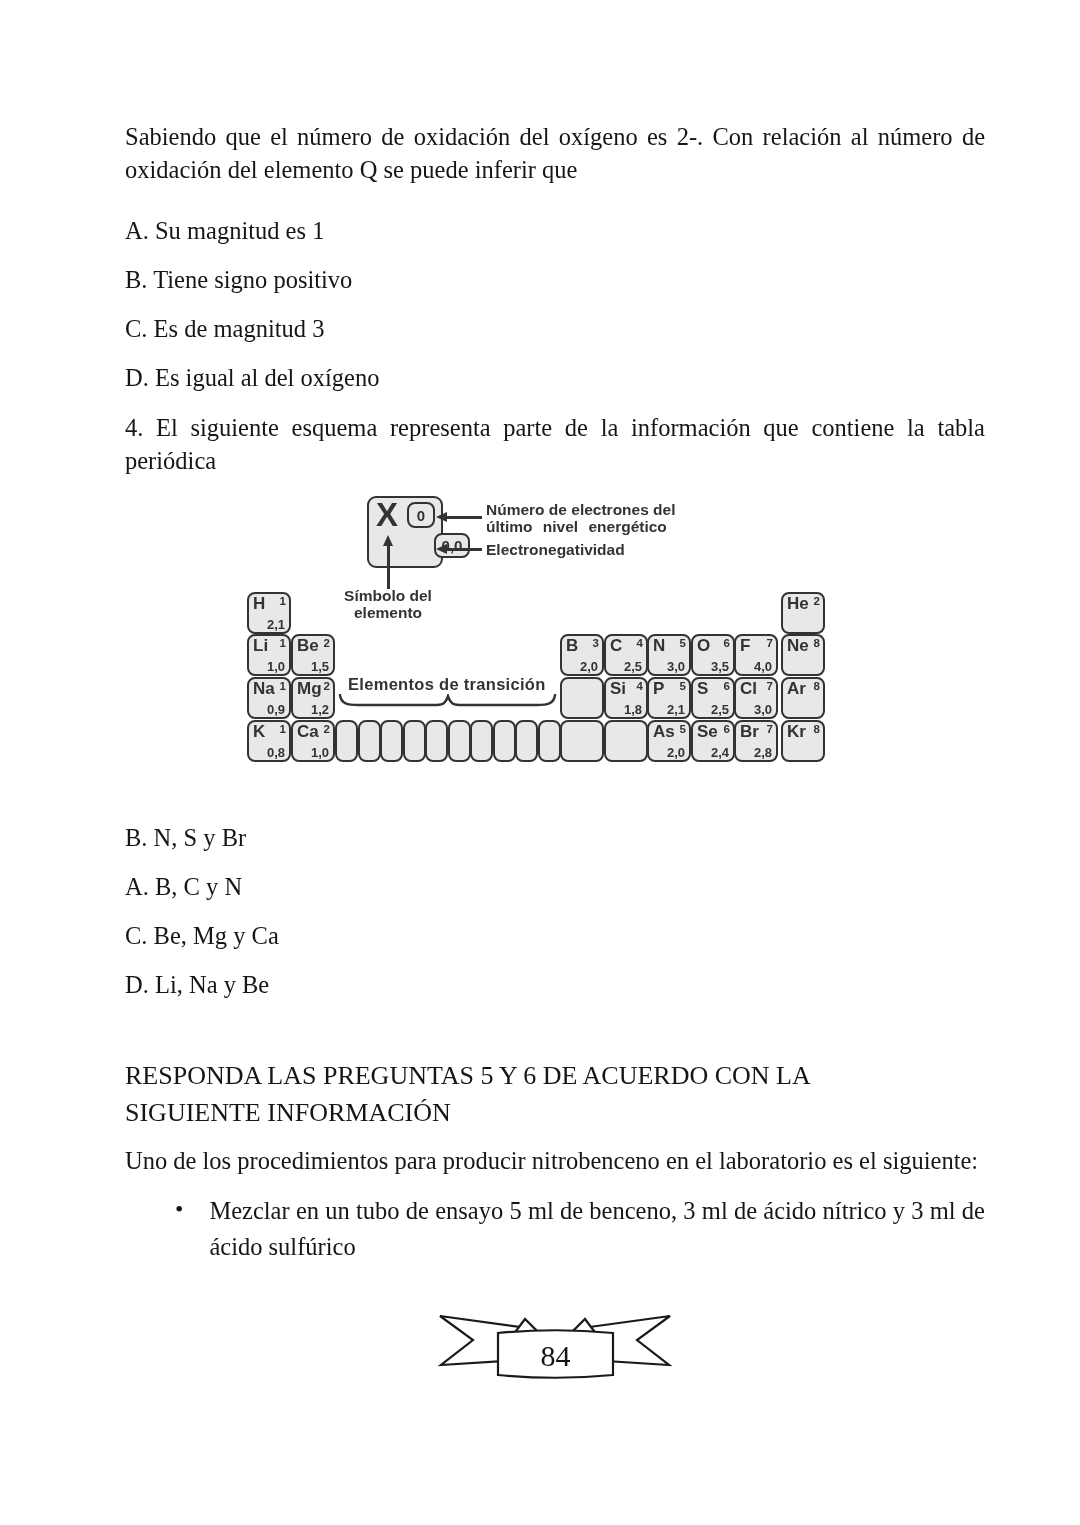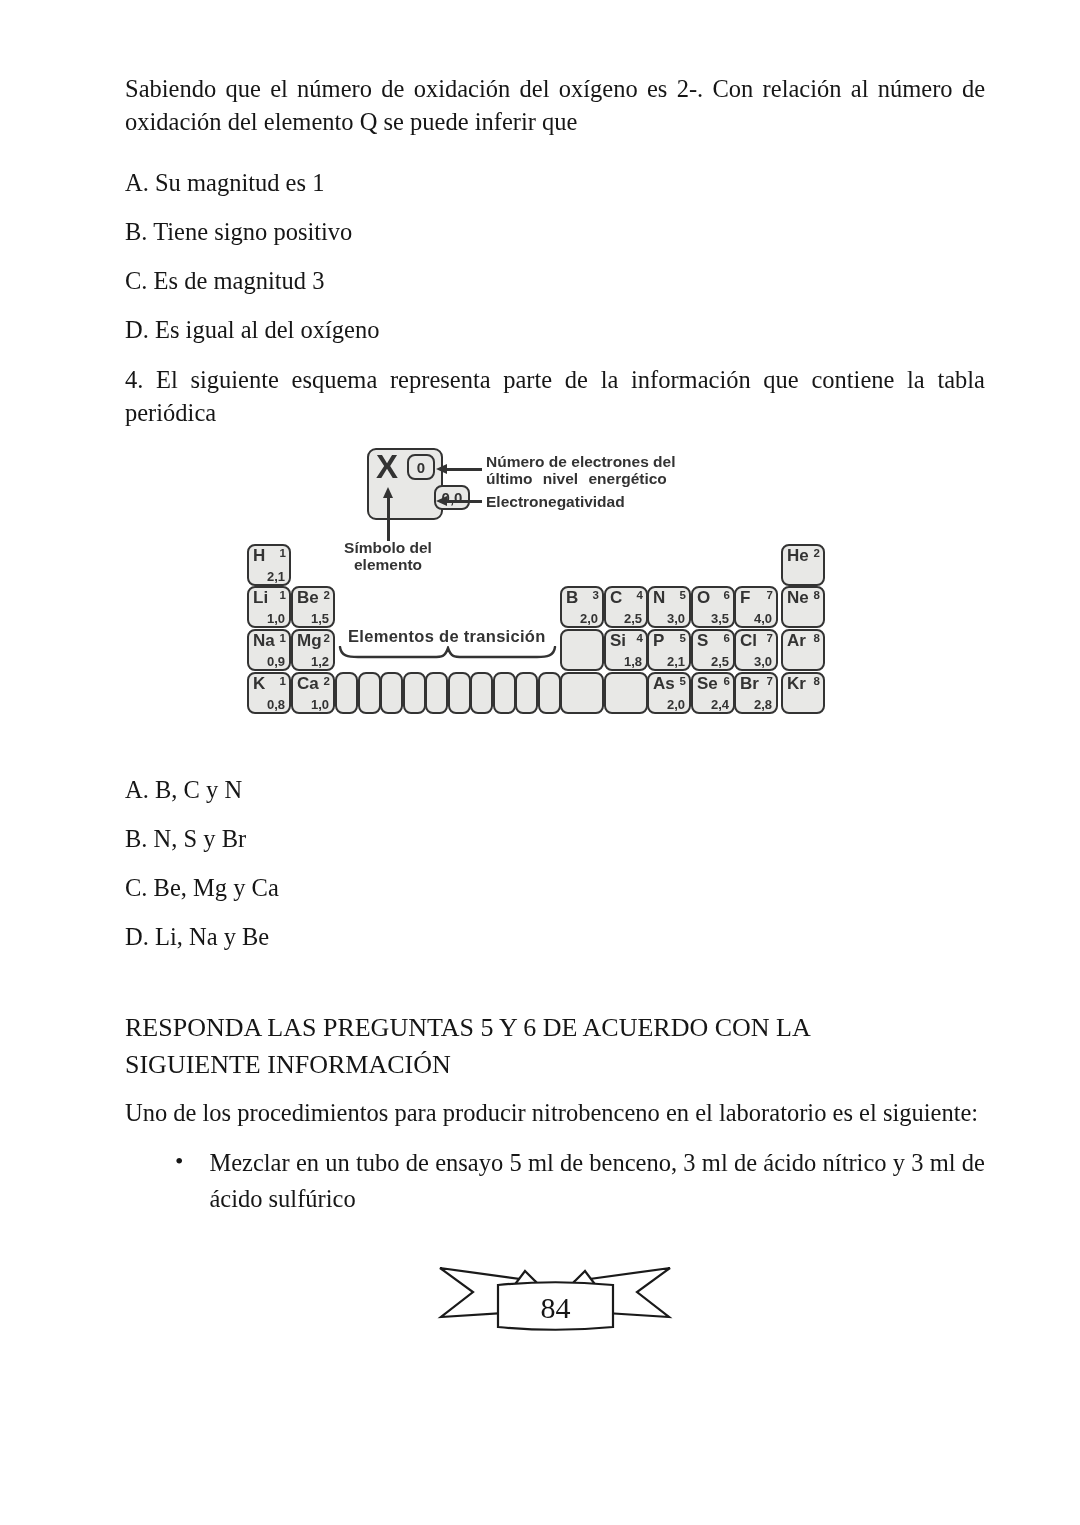--- a/index.html
+++ b/index.html
@@ -6,21 +6,21 @@
   body{background:#9a9a9a;}
   .page{
     position:relative;
     width:1080px;height:1525px;
     background:#ffffff;
     overflow:hidden;
     font-family:"Liberation Serif",serif;
     color:#161616;
   }
   .content{
-    padding:72px 95px 0 125px;
+    padding:120px 95px 0 125px;
   }
   .para{
     font-size:24.5px;line-height:33px;
     text-align:justify;
     margin:0;
   }
   .para.q3-intro{margin-bottom:28px;}
   .option{
     font-size:24.5px;line-height:33px;
     margin:0 0 16px 0;
@@ -298,22 +298,22 @@
           <div class="cell" style="left: 180px; top: 239px; width: 23px; height: 42px;"></div>
           <div class="cell" style="left: 202.5px; top: 239px; width: 23px; height: 42px;"></div>
           <div class="cell" style="left: 225px; top: 239px; width: 23px; height: 42px;"></div>
           <div class="cell" style="left: 247.5px; top: 239px; width: 23px; height: 42px;"></div>
           <div class="cell" style="left: 270px; top: 239px; width: 23px; height: 42px;"></div>
           <div class="cell" style="left: 292.5px; top: 239px; width: 23px; height: 42px;"></div>
         </div>
     </div>
 
 
+    <p class="option">B. N, S y Br</p>
     <p class="option">A. B, C y N</p>
-    <p class="option">B. N, S y Br</p>
     <p class="option">C. Be, Mg y Ca</p>
     <p class="option">D. Li, Na y Be</p>
 
     <div class="sec-header">
       <div>RESPONDA LAS PREGUNTAS 5 Y 6 DE ACUERDO CON LA</div>
       <div>SIGUIENTE INFORMACIÓN</div>
     </div>
 
     <p class="para q56-intro">Uno de los procedimientos para producir nitrobenceno en el laboratorio es el siguiente:</p>
 

